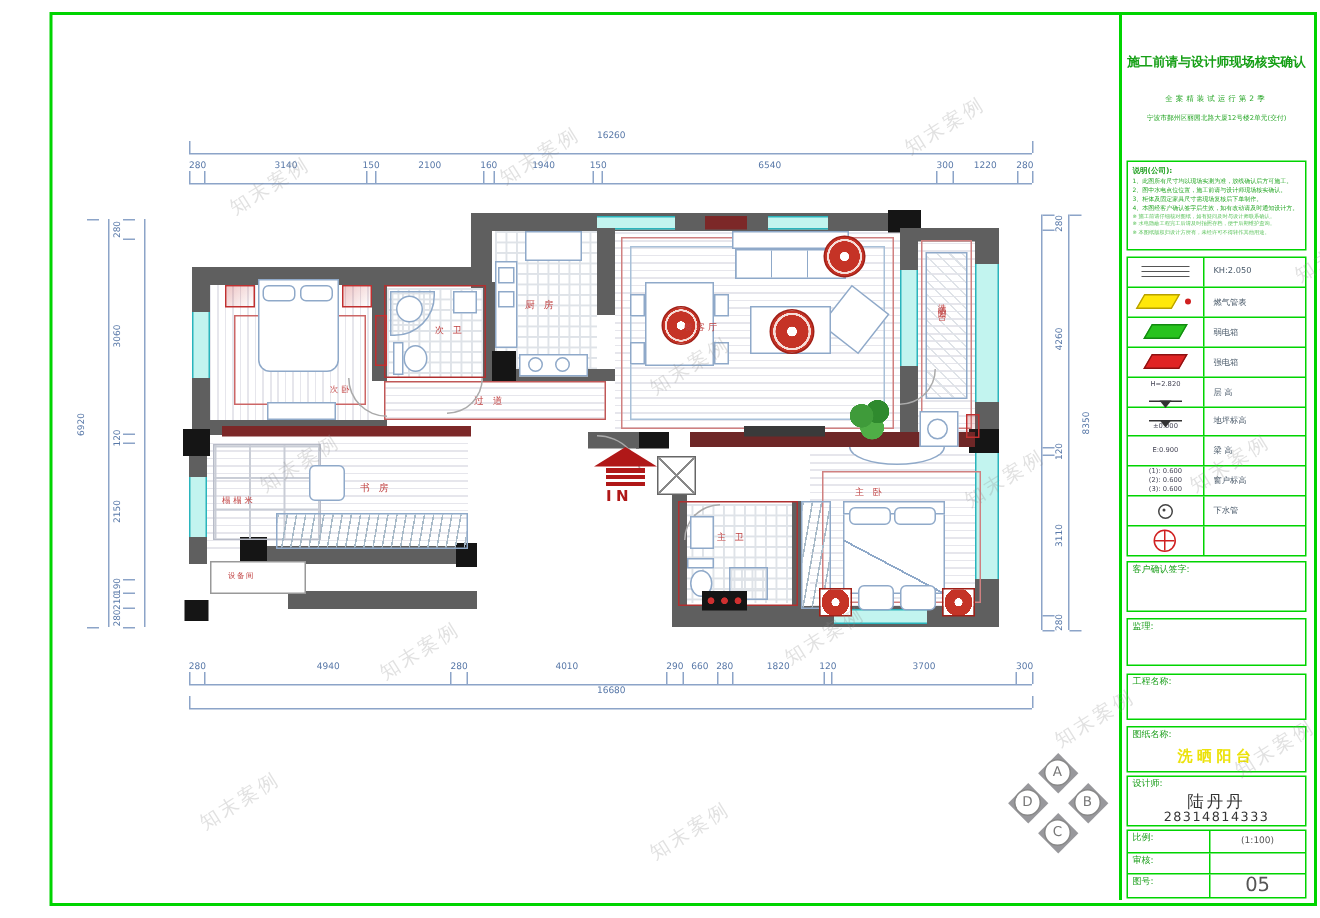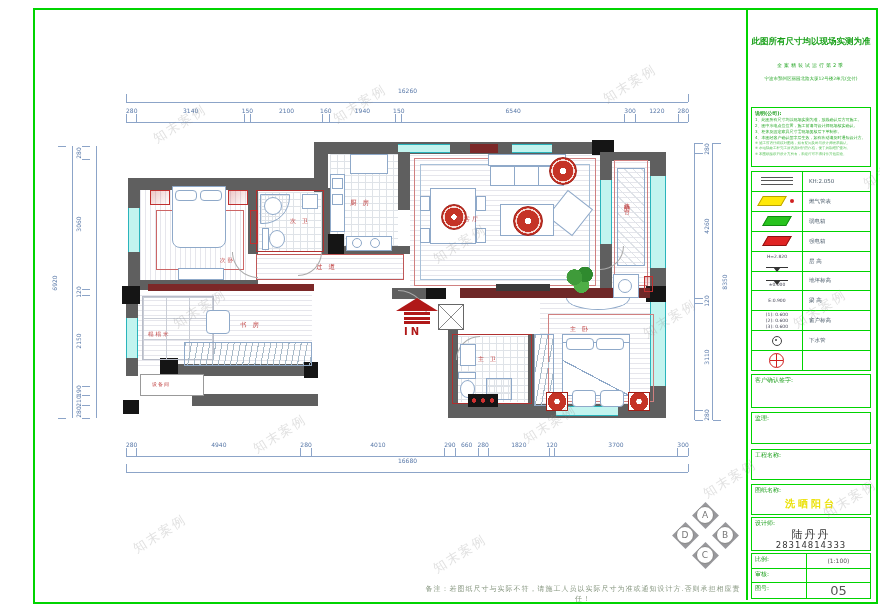--- a/index.html
+++ b/index.html
@@ -401,24 +401,23 @@
     <div class="cpd" style="left:22px;top:2px;"></div>
     <div class="cpd" style="left:2px;top:22px;"></div>
     <div class="cpd" style="left:42px;top:22px;"></div>
     <div class="cpd" style="left:22px;top:42px;"></div>
     <div class="cpc" style="left:22px;top:2px;">A</div>
     <div class="cpc" style="left:2px;top:22px;">D</div>
     <div class="cpc" style="left:42px;top:22px;">B</div>
     <div class="cpc" style="left:22px;top:42px;">C</div>
   </div>
 
-  <div class="note" style="left:420px;top:584px;width:326px;text-align:center;">备注：若图纸尺寸与实际不符，请施工人员以实际尺寸为准或通知设计方.否则承担相应责任！</div>
 
   <div>
-    <div class="g-name">此图所有尺寸均以现场实测为准</div>
+    <div class="g-name">施工前请与设计师现场核实确认</div>
     <div class="g-slogan">全案精装试运行第2季</div>
     <div class="g-addr">宁波市鄞州区丽园北路大厦12号楼2单元(交付)</div>
 
     <div class="tb-box" id="notes-box">
       <div class="nt">说明(公司):</div>
       <div id="notes-items">
           <p>1、此图所有尺寸均以现场实测为准，放线确认后方可施工。</p>
           <p>2、图中水电点位位置，施工前请与设计师现场核实确认。</p>
           <p>3、柜体及固定家具尺寸需现场复核后下单制作。</p>
           <p>4、本图经客户确认签字后生效，如有改动请及时通知设计方。</p>

